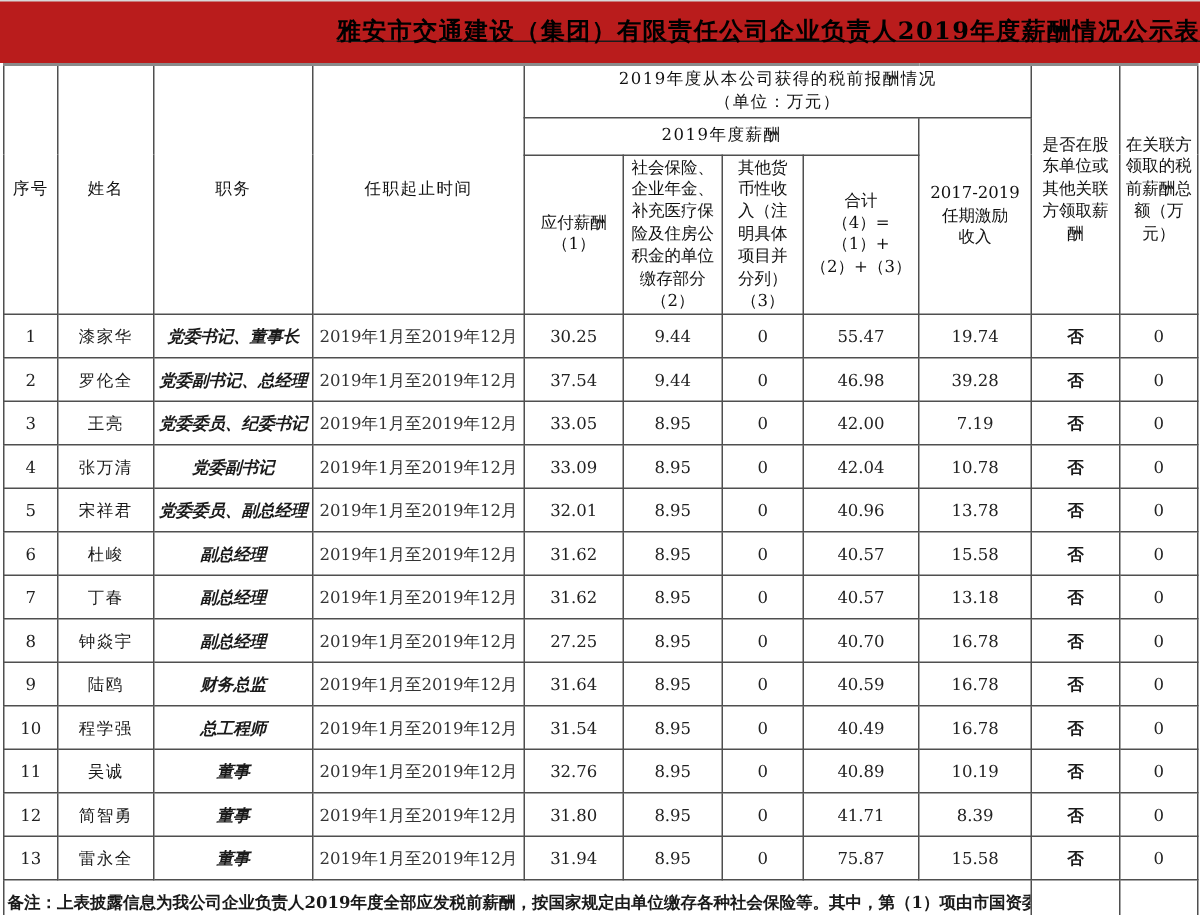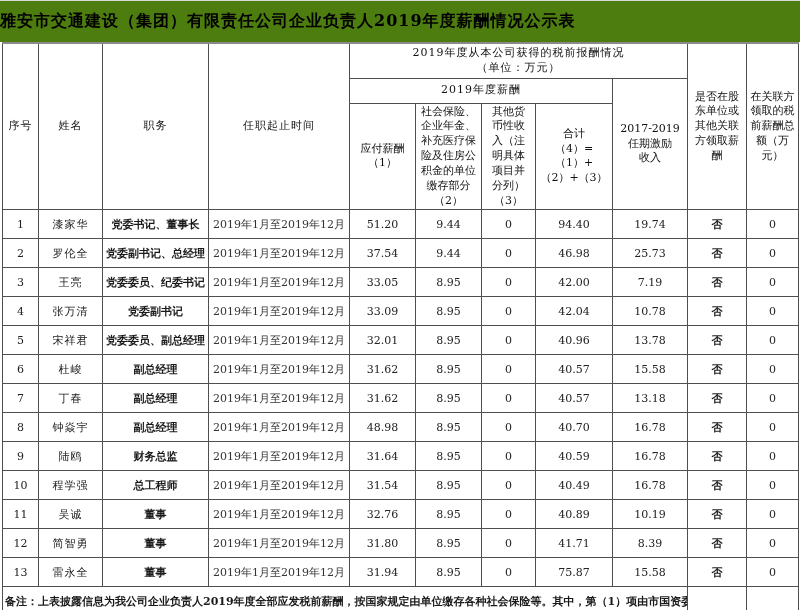--- a/index.html
+++ b/index.html
@@ -4,22 +4,23 @@
 <style>
   html,body{margin:0;padding:0;background:#ffffff;}
   body{
     width:800px;height:610px;overflow:hidden;
     font-family:"DejaVu Serif","Liberation Serif",serif;
     color:#1a1a1a;
   }
   .title-bar{
     height:41px;
     border-top:1px solid #d8d8d8;
-    display:flex;align-items:center;justify-content:flex-start;
-    background:#4d7c0f;
+    display:flex;align-items:center;justify-content:flex-end;
+    background:#b91c1c;
+    text-decoration:underline;
   }
   .title-bar .title{
     font-size:16px;font-weight:bold;letter-spacing:1px;color:#000;
   }
   table.salary{
     margin-left:2px;
     width:796px;
     border-collapse:collapse;
     table-layout:fixed;
     border-top:2px solid #8a8a8a;
@@ -39,21 +40,21 @@
     color:#111;
   }
   tr.row-a{height:35px;}
   tr.row-b{height:25px;padding-left:34px;}
   tr.row-c{height:97px;}
   tbody tr{height:29px;}
   tr.note-row{height:29px;}
   th.big{font-size:12px;letter-spacing:1px;}
   td.c-seq{font-size:11px;color:#222;}
   td.c-name{font-weight:normal;letter-spacing:1px;}
-  td.c-position{font-weight:bold;font-size:12px;}
+  td.c-position{font-weight:bold;font-size:12px;font-style:italic;}
   td.c-term{font-size:11.5px;color:#333;}
   td.c-payable, td.c-insurance, td.c-other, td.c-total,
   td.c-incentive, td.c-related_amount{font-size:11px;color:#222;}
   td.c-related_flag{font-weight:bold;font-size:12px;}
   td.note-cell{
     text-align:left;
     font-weight:bold;
     font-size:10.5px;
     padding-left:4px;
     white-space:nowrap;
@@ -133,38 +134,38 @@
 （4）=（1）+
 （2）+（3）</th>
     </tr>
   </thead>
   <tbody>
       <tr>
         <td class="c-seq">1</td>
         <td class="c-name">漆家华</td>
         <td class="c-position">党委书记、董事长</td>
         <td class="c-term">2019年1月至2019年12月</td>
-        <td class="c-payable">51.20</td>
+        <td class="c-payable">30.25</td>
         <td class="c-insurance">9.44</td>
         <td class="c-other">0</td>
-        <td class="c-total">94.40</td>
+        <td class="c-total">55.47</td>
         <td class="c-incentive">19.74</td>
         <td class="c-related_flag">否</td>
         <td class="c-related_amount">0</td>
       </tr>
       <tr>
         <td class="c-seq">2</td>
         <td class="c-name">罗伦全</td>
         <td class="c-position">党委副书记、总经理</td>
         <td class="c-term">2019年1月至2019年12月</td>
         <td class="c-payable">37.54</td>
         <td class="c-insurance">9.44</td>
         <td class="c-other">0</td>
         <td class="c-total">46.98</td>
-        <td class="c-incentive">25.73</td>
+        <td class="c-incentive">39.28</td>
         <td class="c-related_flag">否</td>
         <td class="c-related_amount">0</td>
       </tr>
       <tr>
         <td class="c-seq">3</td>
         <td class="c-name">王亮</td>
         <td class="c-position">党委委员、纪委书记</td>
         <td class="c-term">2019年1月至2019年12月</td>
         <td class="c-payable">33.05</td>
         <td class="c-insurance">8.95</td>
@@ -224,21 +225,21 @@
         <td class="c-total">40.57</td>
         <td class="c-incentive">13.18</td>
         <td class="c-related_flag">否</td>
         <td class="c-related_amount">0</td>
       </tr>
       <tr>
         <td class="c-seq">8</td>
         <td class="c-name">钟焱宇</td>
         <td class="c-position">副总经理</td>
         <td class="c-term">2019年1月至2019年12月</td>
-        <td class="c-payable">48.98</td>
+        <td class="c-payable">27.25</td>
         <td class="c-insurance">8.95</td>
         <td class="c-other">0</td>
         <td class="c-total">40.70</td>
         <td class="c-incentive">16.78</td>
         <td class="c-related_flag">否</td>
         <td class="c-related_amount">0</td>
       </tr>
       <tr>
         <td class="c-seq">9</td>
         <td class="c-name">陆鸥</td>

